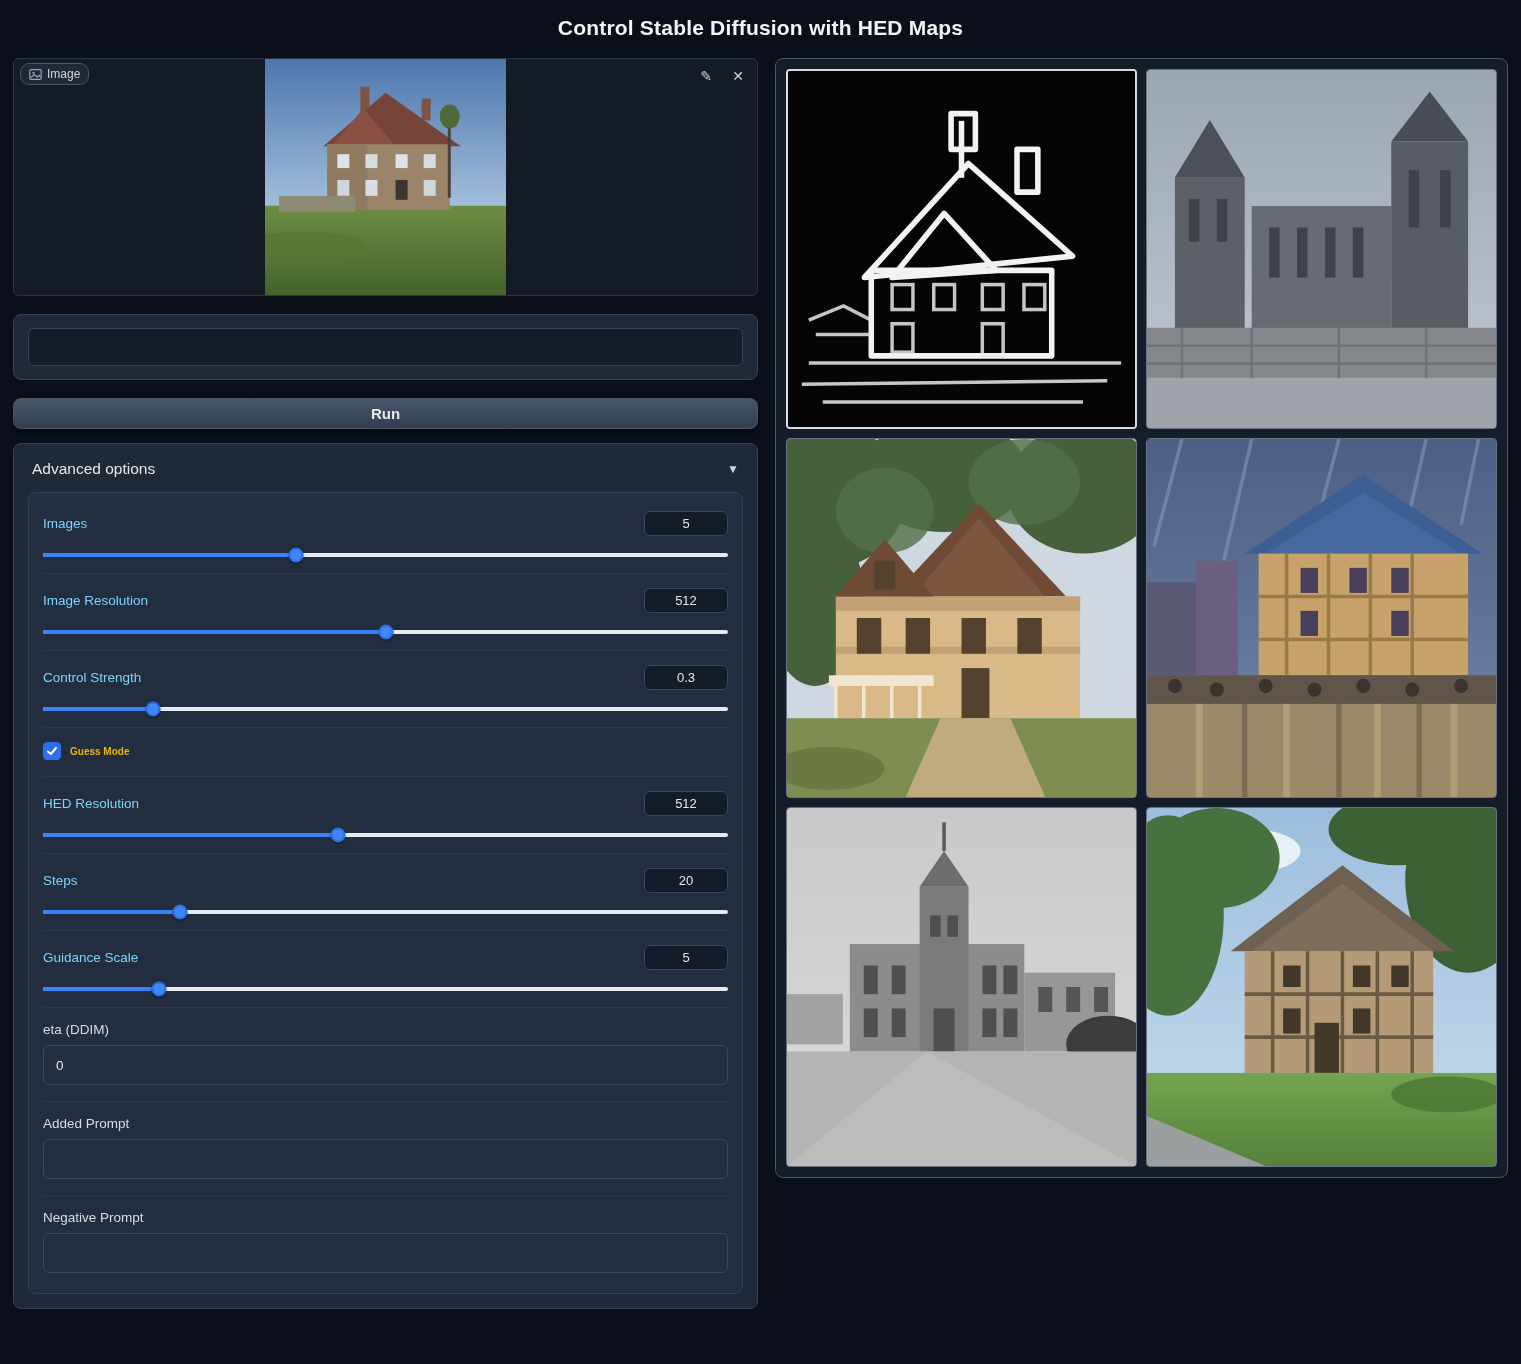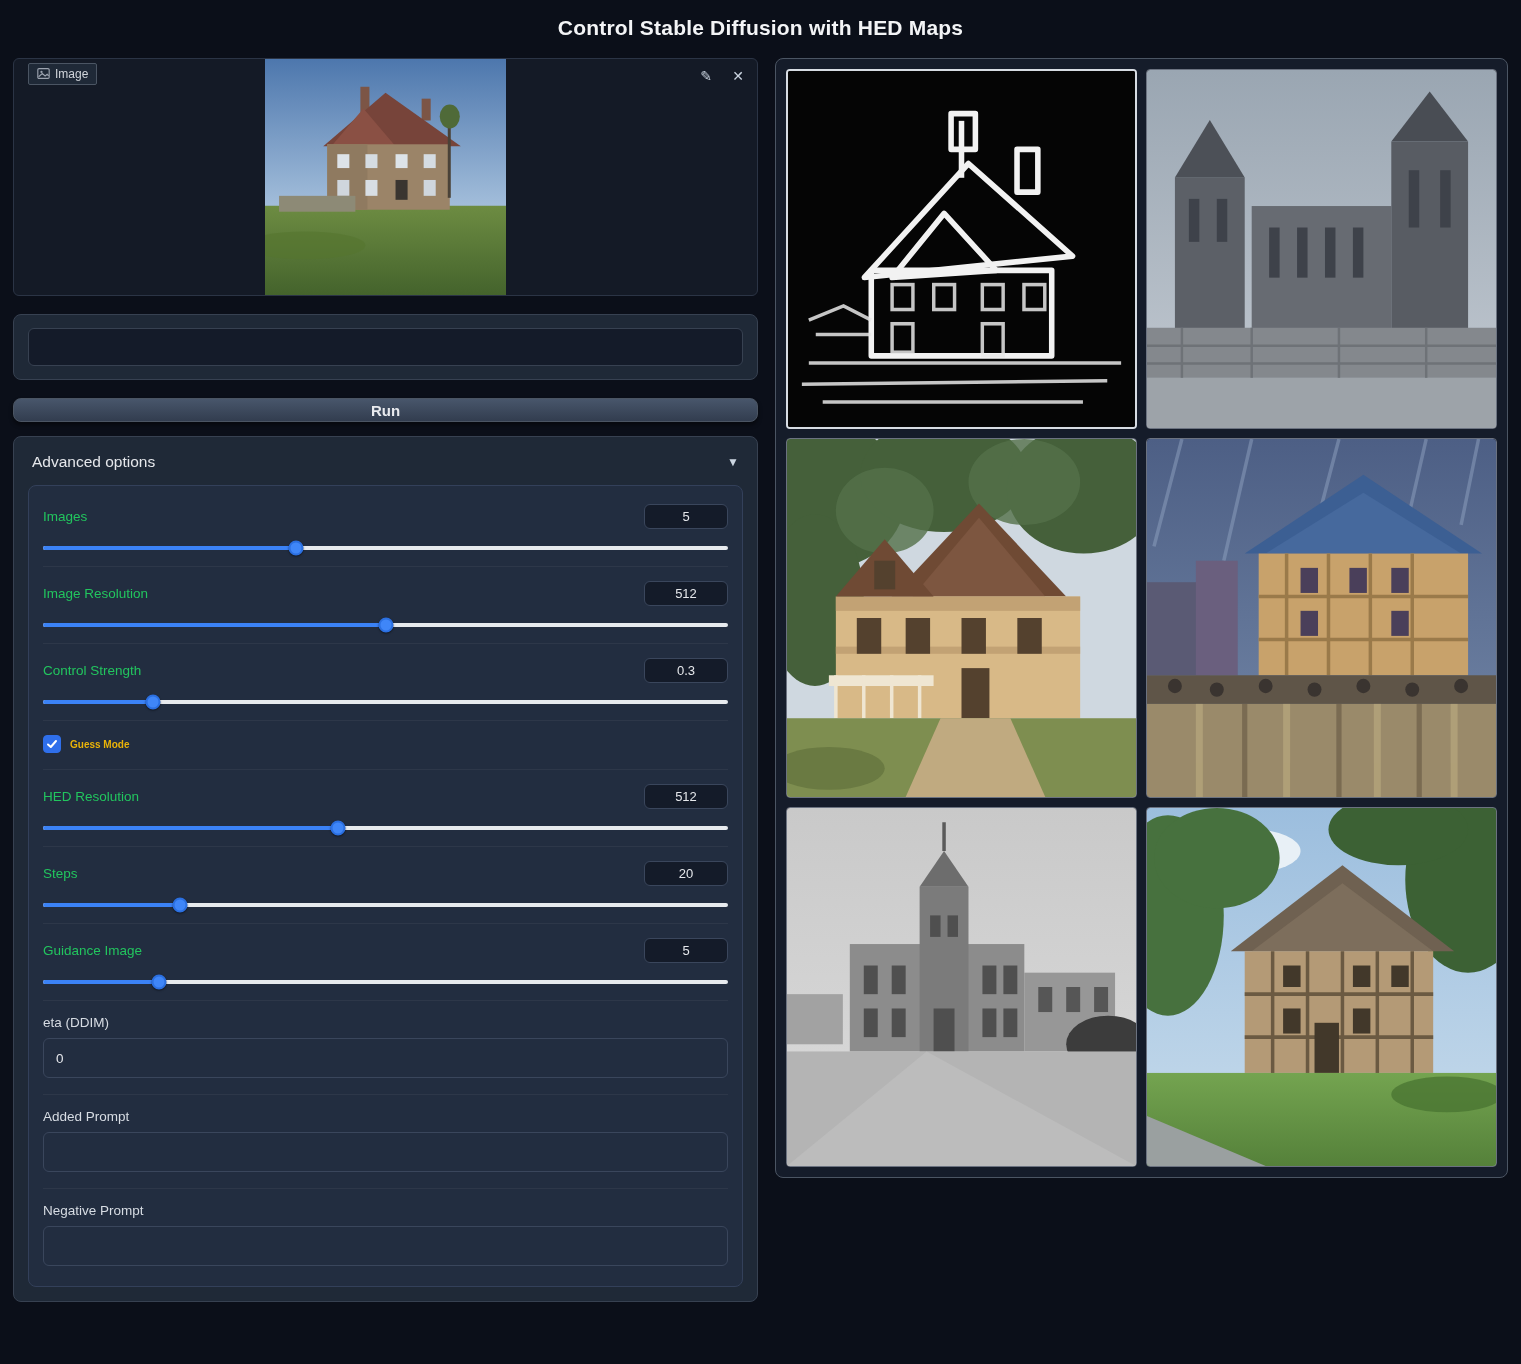--- a/index.html
+++ b/index.html
@@ -5,44 +5,44 @@
   * { margin:0; padding:0; box-sizing:border-box; }
   html,body { width:1521px; height:1364px; background:#0b0f19; font-family:"Liberation Sans",sans-serif; color:#e5e7eb; overflow:hidden; }
   .page { padding:12px 13px; }
   .app-title { font-size:21px; font-weight:bold; color:#f3f4f6; margin:4px 0 18px 0; letter-spacing:.2px;text-align:center; }
   .main { display:flex; gap:17px; align-items:flex-start; }
   .left-col { width:745px; display:flex; flex-direction:column; gap:18px; }
   .right-col { flex:1; }
 
   
   .image-panel { position:relative; height:238px; background:#141a26; border:1px solid #2b3445; border-radius:6px; display:flex; justify-content:center; overflow:hidden; }
-  .image-chip { position:absolute; top:4px; left:14px; display:flex; gap:5px; background:#1f2937; border:1px solid #4b5563; border-radius:2px; padding:3px 8px; font-size:12px; color:#d1d5db; z-index:3; }
+  .image-chip { position:absolute; top:4px; left:6px; display:flex; align-items:center; gap:5px; background:#1f2937; border:1px solid #4b5563; border-radius:9px; padding:3px 8px; font-size:12px; color:#d1d5db; z-index:3; }
   .image-tools { position:absolute; top:6px; right:8px; display:flex; gap:10px; z-index:3; }
   .tool-btn { width:22px; height:22px; display:flex; align-items:center; justify-content:center; color:#cbd5e1; font-size:14px; cursor:pointer; border-radius:4px; }
   .uploaded { height:100%; width:241px; }
 
   
   .block-panel { background:#1f2937; border:1px solid #374151; border-radius:8px; padding:13px 14px; }
   .field-label { font-size:13.5px; color:#d7dce3; margin-bottom:8px; display:block; }
   .text-input { width:100%; height:38px; background:#141b29; border:1px solid #374151; border-radius:6px; color:#e5e7eb; font-size:14px; padding:0 10px; outline:none; font-family:"Liberation Sans",sans-serif; }
 
   
-  .run-btn { width:100%; height:24px; border:1px solid #4b5563; border-radius:8px; background:linear-gradient(180deg,#48566b 0%,#323d4f 100%); color:#e8eaee; font-size:15px; font-weight:bold; cursor:pointer; box-shadow:0 3px 4px rgba(0,0,0,.45); font-family:"Liberation Sans",sans-serif; }
+  .run-btn { width:100%; height:31px; border:1px solid #4b5563; border-radius:8px; background:linear-gradient(180deg,#48566b 0%,#323d4f 100%); color:#e8eaee; font-size:15px; font-weight:bold; cursor:pointer; box-shadow:0 3px 4px rgba(0,0,0,.45); font-family:"Liberation Sans",sans-serif; }
   .run-shadow { height:8px; margin:-12px 4px 0 4px; background:#1a2230; border-radius:0 0 8px 8px; border:1px solid #2b3445; border-top:none; }
 
   
   .advanced-panel { background:#1f2937; border:1px solid #374151; border-radius:8px; padding:14px; }
   .advanced-header { display:flex; justify-content:space-between; align-items:center; padding:2px 4px 14px 4px; cursor:pointer; }
   .advanced-title { font-size:15.5px; color:#e5e7eb; }
   .accordion-arrow { font-size:12px; color:#cbd5e1; }
   .advanced-inner { border:1px solid #33405a; border-radius:8px; background:#222d40; padding:4px 14px; }
   .ctl-block { padding:14px 0 16px 0; border-bottom:1px solid rgba(255,255,255,.05); }
   .ctl-block:last-child { border-bottom:none; }
   .slider-head { display:flex; justify-content:space-between; align-items:center; }
-  .slider-label { font-size:13.5px; color:#22c55e; }
+  .slider-label { font-size:13.5px; color:#7dd3fc; }
   .num-box { min-width:84px; padding:4px 12px; text-align:center; background:#141b29; border:1px solid #3a465c; border-radius:6px; font-size:13px; color:#e5e7eb; cursor:text; }
   .slider-track { position:relative; height:4px; background:#e7eaee; border-radius:3px; margin-top:17px; cursor:pointer; }
   .slider-fill { position:absolute; left:0; top:0; height:100%; background:#3b82f6; border-radius:3px; }
   .slider-thumb { position:absolute; top:50%; transform:translate(-50%,-50%); width:15px; height:15px; border-radius:50%; background:#3f86f8; border:2px solid #2b6fe0; box-shadow:0 1px 2px rgba(0,0,0,.5); cursor:grab; }
 
   .checkbox-row { display:flex; align-items:center; gap:9px; cursor:pointer; }
   .checkbox { width:18px; height:18px; border-radius:4px; background:#2b3445; border:1px solid #4b5563; display:flex; align-items:center; justify-content:center; }
   .checkbox.checked { background:#2f6feb; border-color:#2f6feb; }
   .checkbox-label { font-size:10px; color:#eab308;font-weight:bold; }
 
@@ -191,21 +191,21 @@
               <span class="num-box">20</span>
             </div>
             <div class="slider-track">
                 <div class="slider-fill" style="width: 20%;"></div>
                 <div class="slider-thumb" style="left: 20%;"></div>
               </div>
           </div>
 
           <div class="ctl-block">
             <div class="slider-head">
-              <span class="slider-label">Guidance Image</span>
+              <span class="slider-label">Guidance Scale</span>
               <span class="num-box">5</span>
             </div>
             <div class="slider-track">
                 <div class="slider-fill" style="width: 17%;"></div>
                 <div class="slider-thumb" style="left: 17%;"></div>
               </div>
           </div>
 
 
           <div class="ctl-block">

